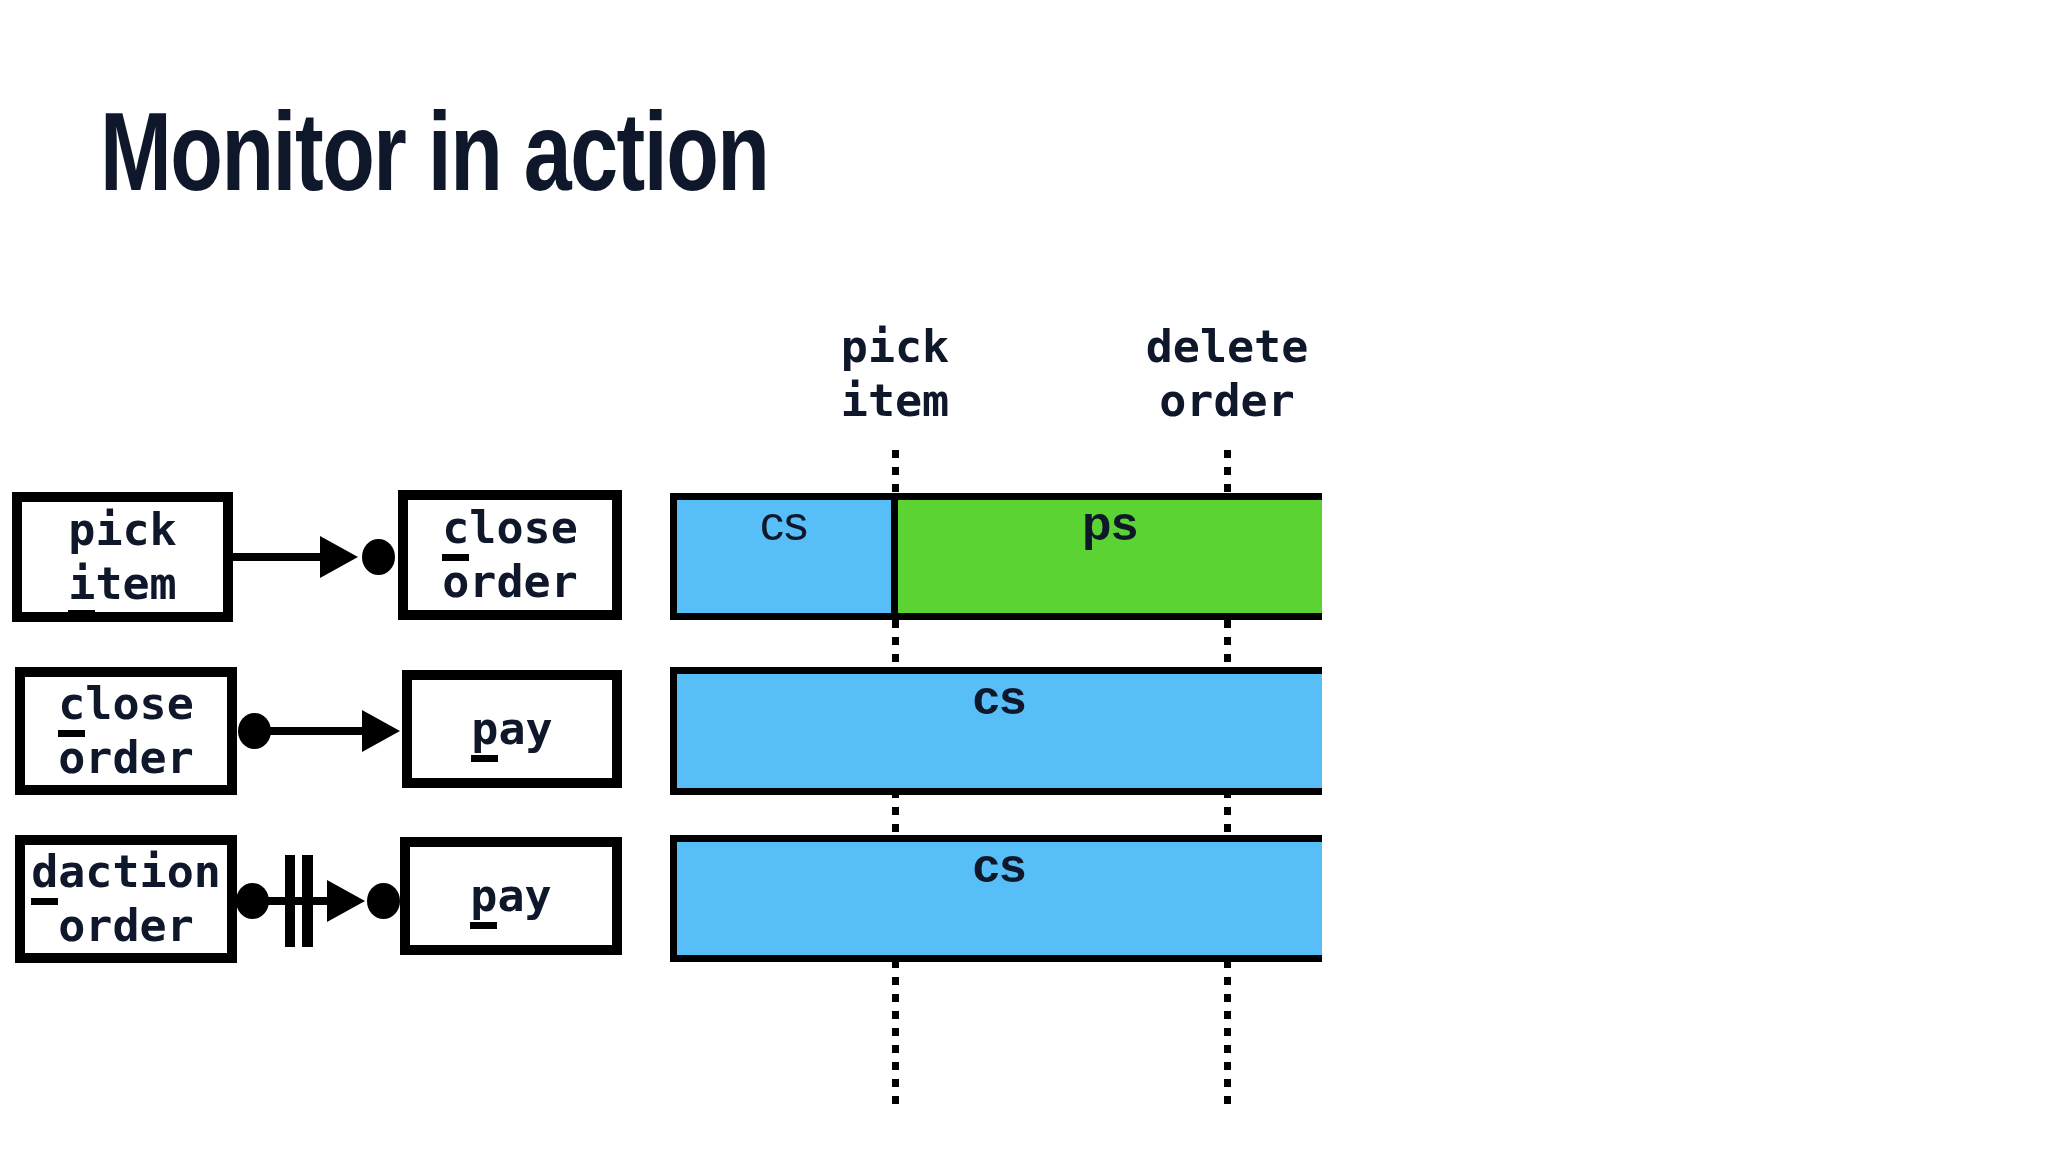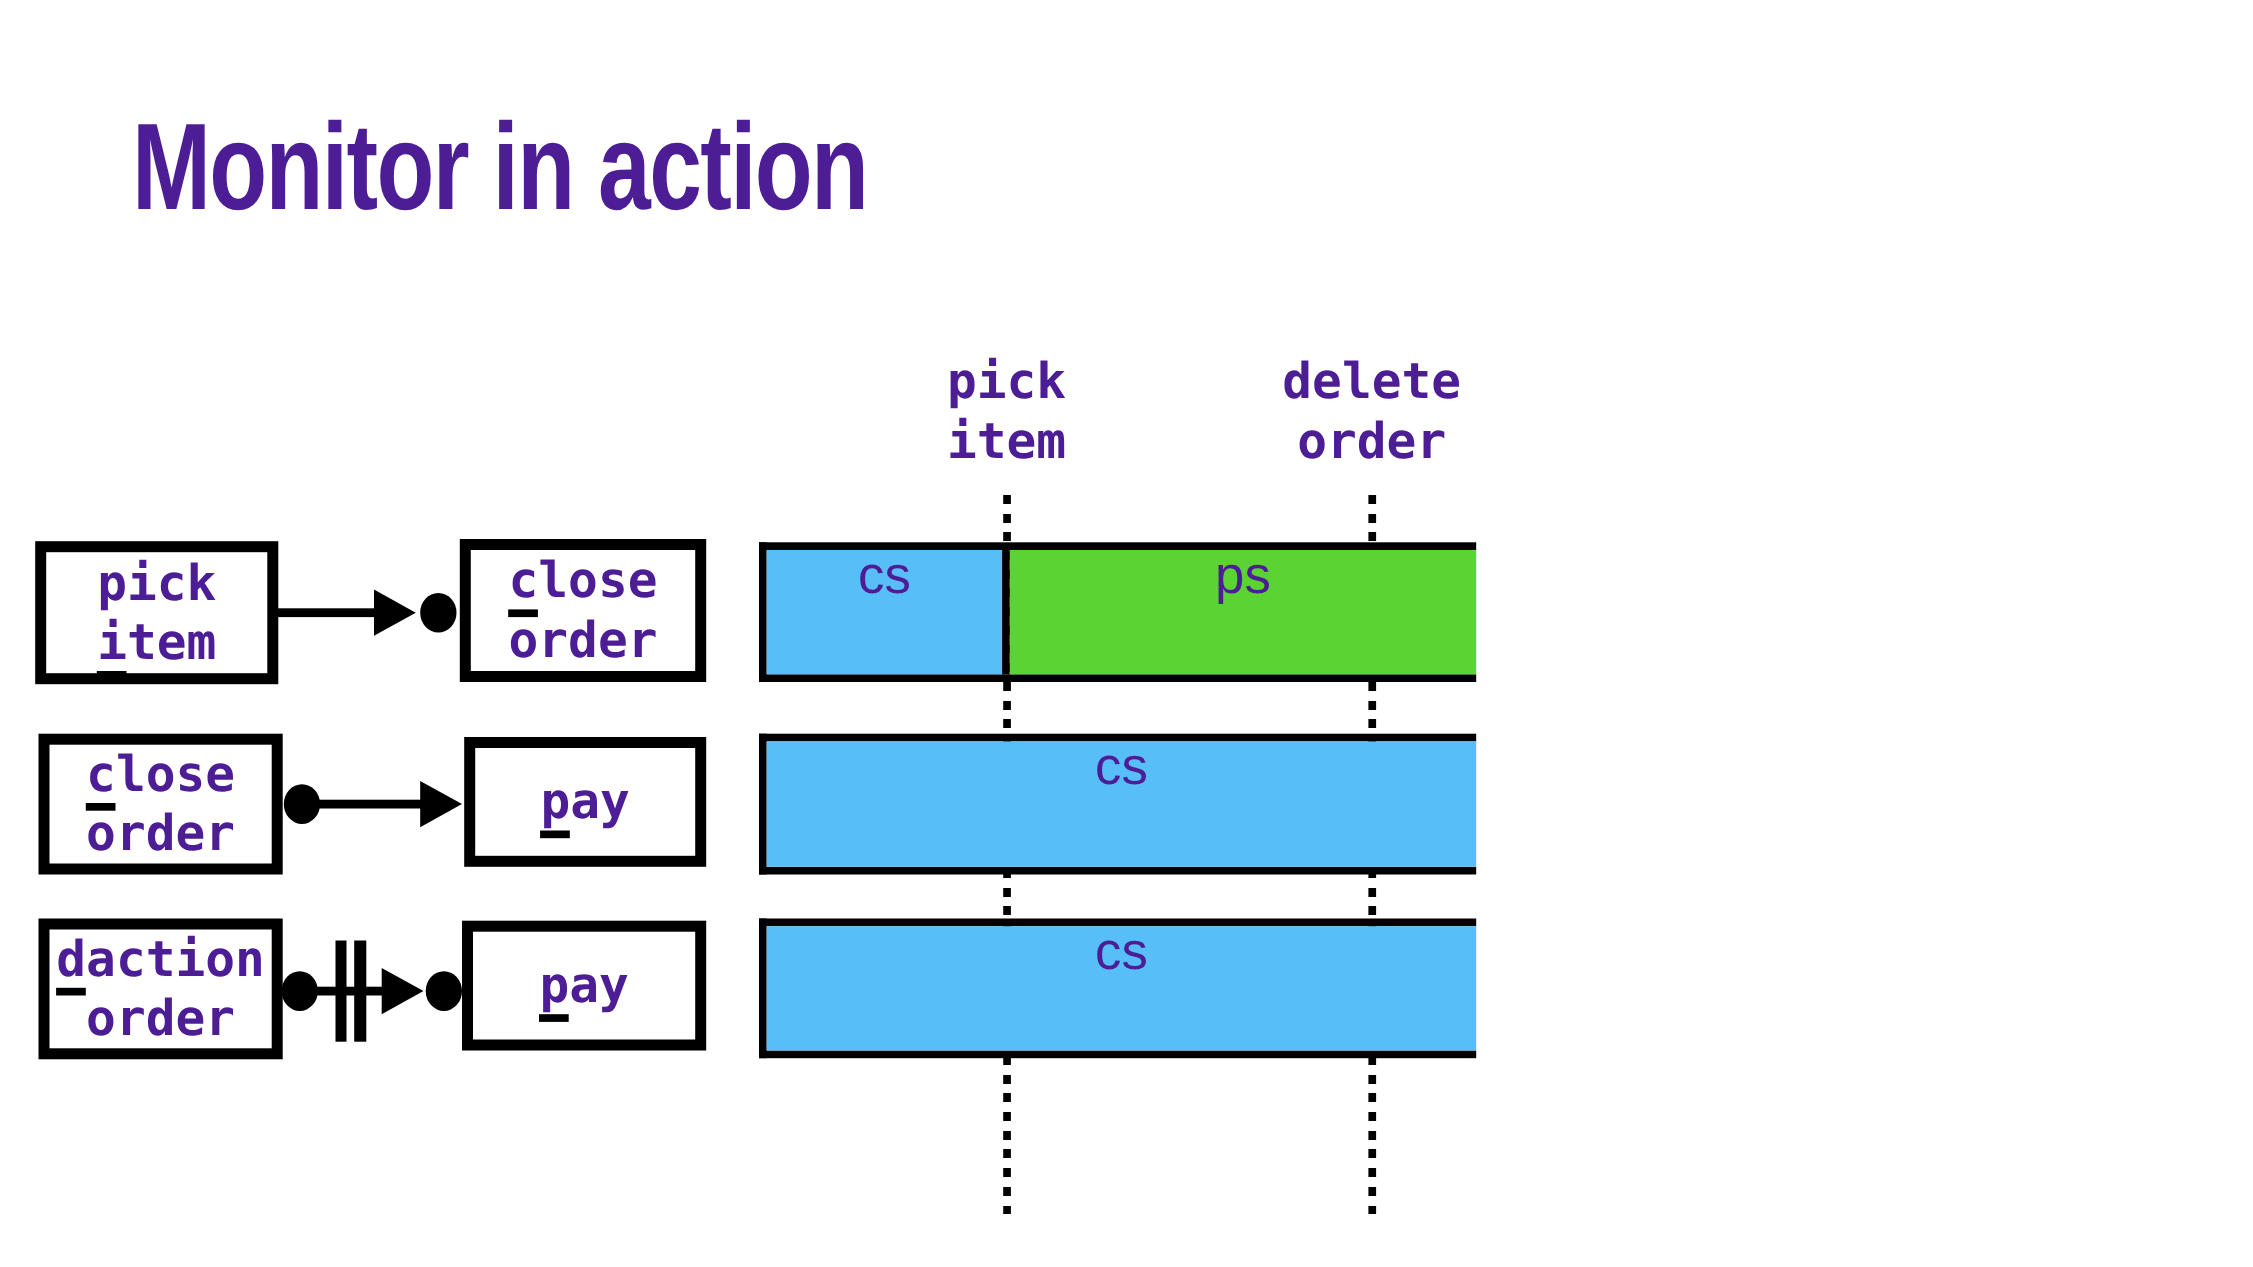--- a/index.html
+++ b/index.html
@@ -1,18 +1,18 @@
 <!DOCTYPE html>
 <html><head>
 <meta charset="utf-8">
 <style>
   html,body{margin:0;padding:0;background:#fff;}
   #stage{
     position:relative;width:1724px;height:1152px;background:#ffffff;
-    overflow:hidden;font-family:"Liberation Sans",sans-serif;color:#4c1d95;margin-left:20px;
+    overflow:hidden;font-family:"Liberation Sans",sans-serif;color:#0f172a;
   }
   
   .slide-title{
     position:absolute;left:100px;top:96px;
     font-size:112px;font-weight:bold;line-height:1.0;letter-spacing:-2px;
     transform:scaleX(0.77);transform-origin:left top;white-space:nowrap;
   }
   
   .rbox{
     position:absolute;box-sizing:border-box;border:10px solid #000;background:#fff;
@@ -39,21 +39,21 @@
   }
   .tl-bar{
     position:absolute;box-sizing:border-box;z-index:2;
     border:7px solid #000;border-right:none;
     display:flex;flex-direction:row;align-items:stretch;
   }
   .tl-seg{
     display:flex;justify-content:center;
     font-size:48px;line-height:1;font-family:"Liberation Sans",sans-serif;
   }
-  .tl-seg.grow{flex:1;}
+  .tl-seg.grow{flex:1;font-weight:bold;}
   .tl-divider{width:7px;background:#000;}
 </style>
 </head>
 <body>
 
 <div id="stage">
 
   <div class="slide-title">Monitor in action</div>
 
   <div class="rbox" style="left:12px;top:492px;width:221px;height:130px;">

